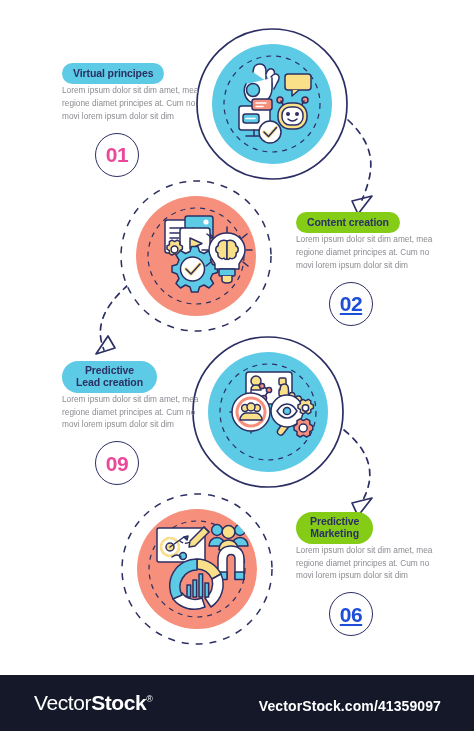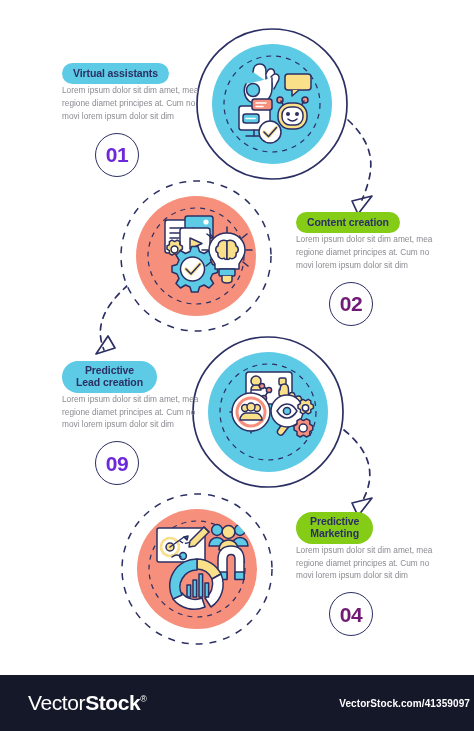--- a/index.html
+++ b/index.html
@@ -79,22 +79,22 @@
     display: flex;
     align-items: center;
     justify-content: center;
   }
   .num {
     font-size: 21px;
     font-weight: bold;
     letter-spacing: -0.5px;
     line-height: 1;
   }
-  .num.blue  { color: #6d28d9; }
-  .num.coral { color: #701a75; }
+  .num.blue  { color: #ec4899; }
+  .num.coral { color: #1d4ed8; text-decoration: underline; }
 
   
   #step-1 { left: 62px;  top: 63px;  }
   #step-2 { left: 296px; top: 212px; }
   #step-3 { left: 62px;  top: 361px; }
   #step-4 { left: 296px; top: 512px; }
 
   #step-3 .numwrap, #step-1 .numwrap { margin-left: 33px; }
   #step-2 .numwrap, #step-4 .numwrap { margin-left: 33px; }
 
@@ -102,36 +102,36 @@
   #footer {
     position: absolute;
     left: 0;
     top: 675px;
     width: 474px;
     height: 56px;
     background: #141829;
   }
   #wm-logo {
     position: absolute;
-    left: 28px;
+    left: 34px;
     top: 16px;
     font-size: 21px;
     color: #ffffff;
     letter-spacing: -0.4px;
     font-family: "Liberation Sans", sans-serif;
   }
   #wm-logo .thin { font-weight: 300; }
   #wm-logo .bold { font-weight: bold; }
   #wm-logo .reg  { font-size: 9px; vertical-align: super; }
 
   #wm-url {
     position: absolute;
-    right: 4px;
+    right: 33px;
     top: 23px;
-    font-size: 10px;
+    font-size: 14px;
     font-weight: bold;
     color: #ffffff;
     letter-spacing: 0.1px;
   }
 </style>
 </head>
 <body>
 
 <div id="stage">
 
@@ -363,21 +363,21 @@
             <rect x="187" y="585" width="3.6" height="12" fill="#5dcbe6"></rect>
             <rect x="193" y="580" width="3.6" height="17" fill="#5dcbe6"></rect>
             <rect x="199" y="574" width="3.6" height="23" fill="#5dcbe6"></rect>
             <rect x="205" y="583" width="3.6" height="14" fill="#5dcbe6"></rect>
           </g>
         </g>
       </g>
     </svg>
 
     <div class="step left" id="step-1">
-      <div class="pill blue">Virtual assistants</div>
+      <div class="pill blue">Virtual principes</div>
       <div class="desc">Lorem ipsum dolor sit dim amet, mea regione diamet principes at. Cum no movi lorem ipsum dolor sit dim</div>
       <div class="numwrap">
         <span class="num blue">01</span>
       </div>
     </div>
 
     <div class="step right" id="step-2">
       <div class="pill coral">Content creation</div>
       <div class="desc">Lorem ipsum dolor sit dim amet, mea regione diamet principes at. Cum no movi lorem ipsum dolor sit dim</div>
       <div class="numwrap">
@@ -396,21 +396,21 @@
       </div>
     </div>
 
     <div class="step right" id="step-4">
       <div class="pill coral two-line">
         <span>Predictive</span><br>
         <span>Marketing</span>
       </div>
       <div class="desc">Lorem ipsum dolor sit dim amet, mea regione diamet principes at. Cum no movi lorem ipsum dolor sit dim</div>
       <div class="numwrap">
-        <span class="num coral">04</span>
+        <span class="num coral">06</span>
       </div>
     </div>
   </div>
 
   <div id="footer">
     <div id="wm-logo"><span class="thin">Vector</span><span class="bold">Stock</span><span class="reg">®</span></div>
     <div id="wm-url">VectorStock.com/41359097</div>
   </div>
 
 </div>

